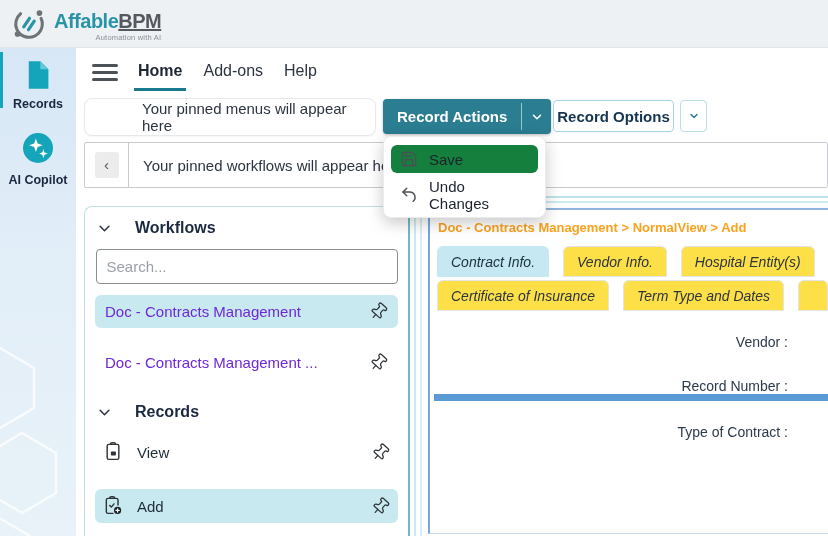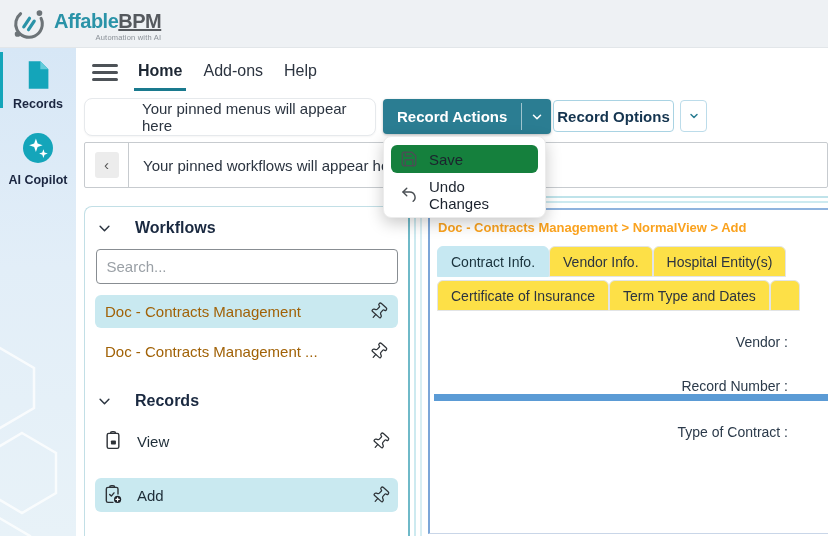--- a/index.html
+++ b/index.html
@@ -74,37 +74,37 @@
   
   .wf-panel { position:absolute; left:8px; top:158px; width:326px; height:400px; background:#fff;
               border:1px solid #c2dfe6; border-right:2px solid #6fb9c8; border-radius:8px; padding-top:10px; }
   .section-head { display:flex; align-items:center; gap:23px; padding:2px 12px 8px 12px; }
   .section-title { font-size:16px; font-weight:700; color:#1a2940; }
   .chev { color:#2b3440; display:flex; }
   .wf-search { display:block; width:302px; margin:4px auto 0 auto; height:35px; border:1px solid #888d92;
                border-radius:4px; padding:0 10px; font-size:15px; color:#333; font-family:"Liberation Sans",sans-serif; }
   .wf-search::placeholder { color:#9aa0a6; }
   .list-item { display:flex; align-items:center; height:33px; margin:0 10px; padding:0 10px;
-               border-radius:6px; font-size:15px; color:#a16207; cursor:pointer; }
+               border-radius:6px; font-size:15px; color:#6d28d9; cursor:pointer; }
   .list-item.first { margin-top:11px; }
   .list-item.selected { background:#c9e9f0; }
   .list-item .item-label { flex:1 1 auto; white-space:nowrap; overflow:hidden; }
   .pin { display:flex; transform:rotate(42deg); color:#2e3338; }
   .records-head { margin-top:22px; }
   .rec-item { display:flex; align-items:center; gap:14px; height:34px; margin:0 10px; padding:0 8px;
               border-radius:6px; font-size:15px; color:#1e2d38; cursor:pointer; }
   .rec-item.view { margin-top:6px; }
   .rec-item.add { margin-top:20px; background:#c9e9f0; }
   .rec-item .item-label { flex:1 1 auto; }
 
   
   .content { position:absolute; left:352px; top:160px; width:400px; height:326px; background:#fff;
              border-left:2px solid #7ca6d8; border-top:2px solid #8fb3de; border-bottom:1px solid #c9d6e8; }
   .breadcrumb { position:absolute; left:8px; top:10px; font-size:13px; font-weight:700; color:#faa21e; white-space:nowrap; }
-  .tab-row { position:absolute; left:7px; display:flex; gap:0; }
+  .tab-row { position:absolute; left:7px; display:flex; gap:14px;font-style:italic; }
   .tab-row.r1 { top:36px; }
   .tab-row.r2 { top:70px; }
   .tab { height:31px; display:flex; align-items:center; padding:0 13px; font-size:14px; color:#2c3440;
          background:#fde047; border:1px solid #e2e4e6; border-radius:6px 6px 0 0; white-space:nowrap; cursor:pointer; }
   .tab.active { background:#c6e8f2; border-color:#c6e8f2; color:#19323c; }
   .tab.stub { width:30px; padding:0; }
   .field-label { position:absolute; left:0; width:358px; text-align:right; font-size:14px; color:#2b3a4a; white-space:nowrap; }
   .fl-1 { top:124px; } .fl-2 { top:168px; } .fl-3 { top:214px; }
   .field-bar { position:absolute; left:4px; top:184px; width:396px; height:7px; background:#5b9bd5; }
 
@@ -236,21 +236,21 @@
 
       <div class="list-item first selected">
         <span class="item-label">Doc - Contracts Management</span>
         <span class="pin">
           <svg width="19" height="19" viewBox="0 0 24 24" fill="none" stroke="currentColor" stroke-width="1.6" stroke-linecap="round" stroke-linejoin="round">
               <path d="M12 17v5"></path>
               <path d="M9 10.76a2 2 0 0 1-1.11 1.79l-1.78.9A2 2 0 0 0 5 15.24V16a1 1 0 0 0 1 1h12a1 1 0 0 0 1-1v-.76a2 2 0 0 0-1.11-1.79l-1.78-.9A2 2 0 0 1 15 10.76V7a1 1 0 0 1 1-1 2 2 0 0 0 0-4H8a2 2 0 0 0 0 4 1 1 0 0 1 1 1z"></path>
             </svg>
         </span>
       </div>
-      <div class="list-item" style="margin-top:7px;gap:24px;">
+      <div class="list-item" style="margin-top:18px;gap:24px;">
         <span class="item-label">Doc - Contracts Management ...</span>
         <span class="pin">
           <svg width="19" height="19" viewBox="0 0 24 24" fill="none" stroke="currentColor" stroke-width="1.6" stroke-linecap="round" stroke-linejoin="round">
               <path d="M12 17v5"></path>
               <path d="M9 10.76a2 2 0 0 1-1.11 1.79l-1.78.9A2 2 0 0 0 5 15.24V16a1 1 0 0 0 1 1h12a1 1 0 0 0 1-1v-.76a2 2 0 0 0-1.11-1.79l-1.78-.9A2 2 0 0 1 15 10.76V7a1 1 0 0 1 1-1 2 2 0 0 0 0-4H8a2 2 0 0 0 0 4 1 1 0 0 1 1 1z"></path>
             </svg>
         </span>
       </div>
 
       <div class="section-head records-head">

